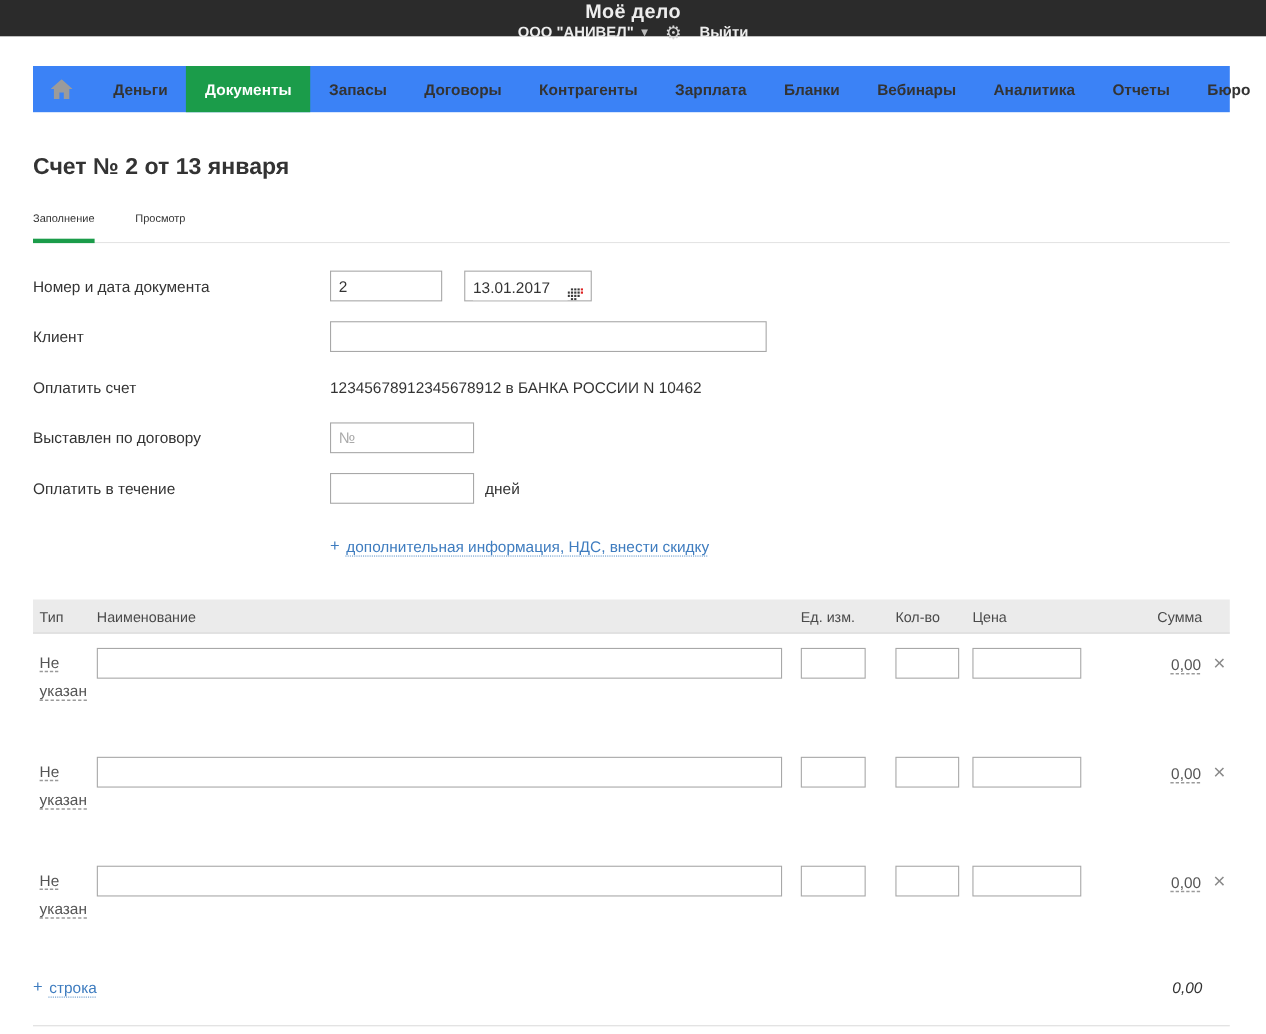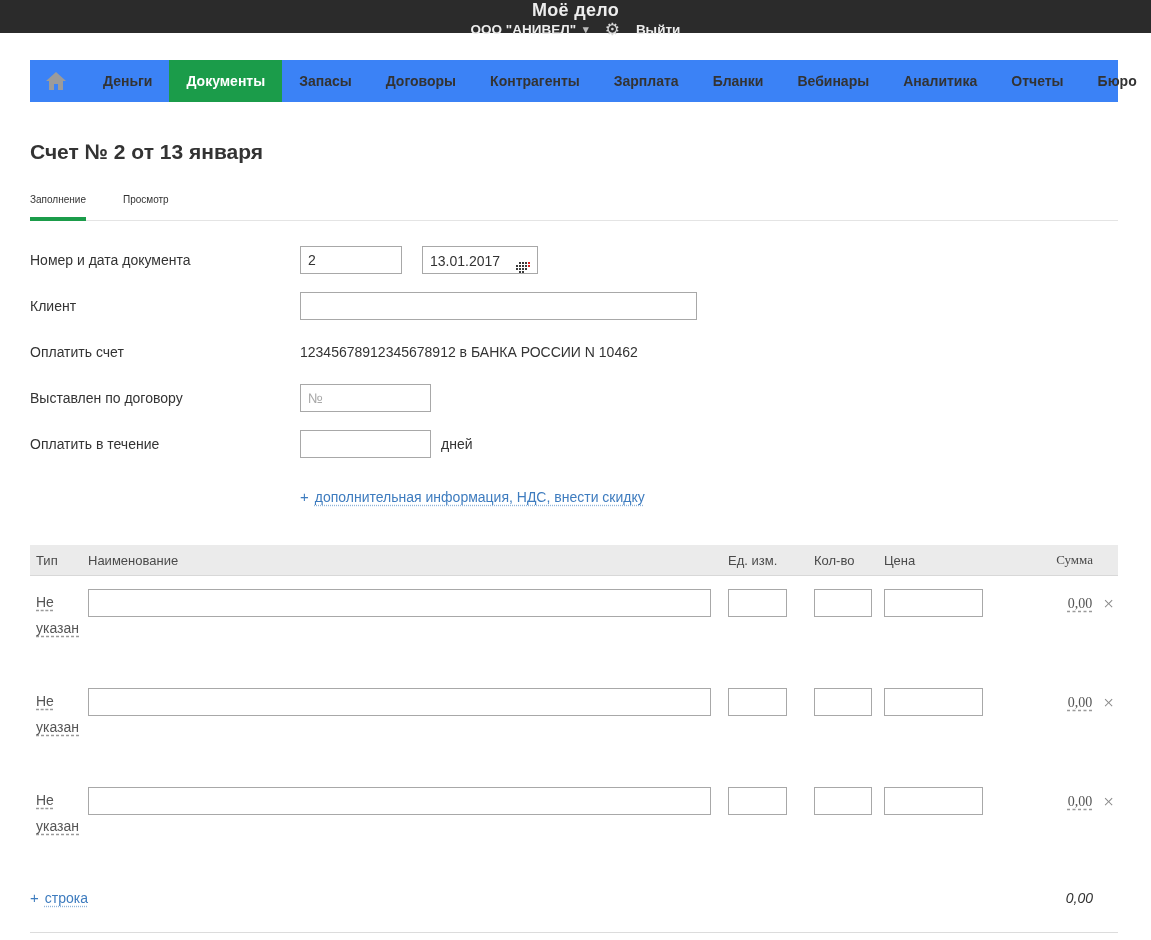--- a/index.html
+++ b/index.html
@@ -74,21 +74,21 @@
   .items { margin:40px 33px 0 30px; }
   .items-header {
     display:flex; align-items:center; height:31px; background:#ebebeb;
     border-bottom:1px solid #d8d8d8; font-size:13px; color:#4a4a4a;
   }
   .col-type { width:58px; flex:0 0 58px; padding-left:6px; }
   .col-name { flex:1 1 auto; padding-right:12px; }
   .col-unit { width:71px; flex:0 0 71px; padding-left:5px; }
   .col-qty  { width:70px; flex:0 0 70px; padding-left:5px;margin-left:15px; }
   .col-price{ width:105px; flex:0 0 105px; padding-left:5px; }
-  .col-sum  { width:134px; flex:0 0 134px; text-align:right; padding-right:25px;font-family:Liberation Serif, serif; }
+  .col-sum  { width:134px; flex:0 0 134px; text-align:right; padding-right:25px; }
 
   .item-row { display:flex; align-items:flex-start; padding:13px 0 34px; }
   .item-row .col-name input { width:100%; }
   .item-row .col-unit input { width:59px; }
   .item-row .col-qty input { width:58px; }
   .item-row .col-price input { width:99px; }
   .type-link {
     color:#555; font-size:14px; cursor:pointer; line-height:26px;
     text-decoration:underline; text-decoration-style:dashed; text-decoration-color:#9a9a9a;
     text-underline-offset:3px;

